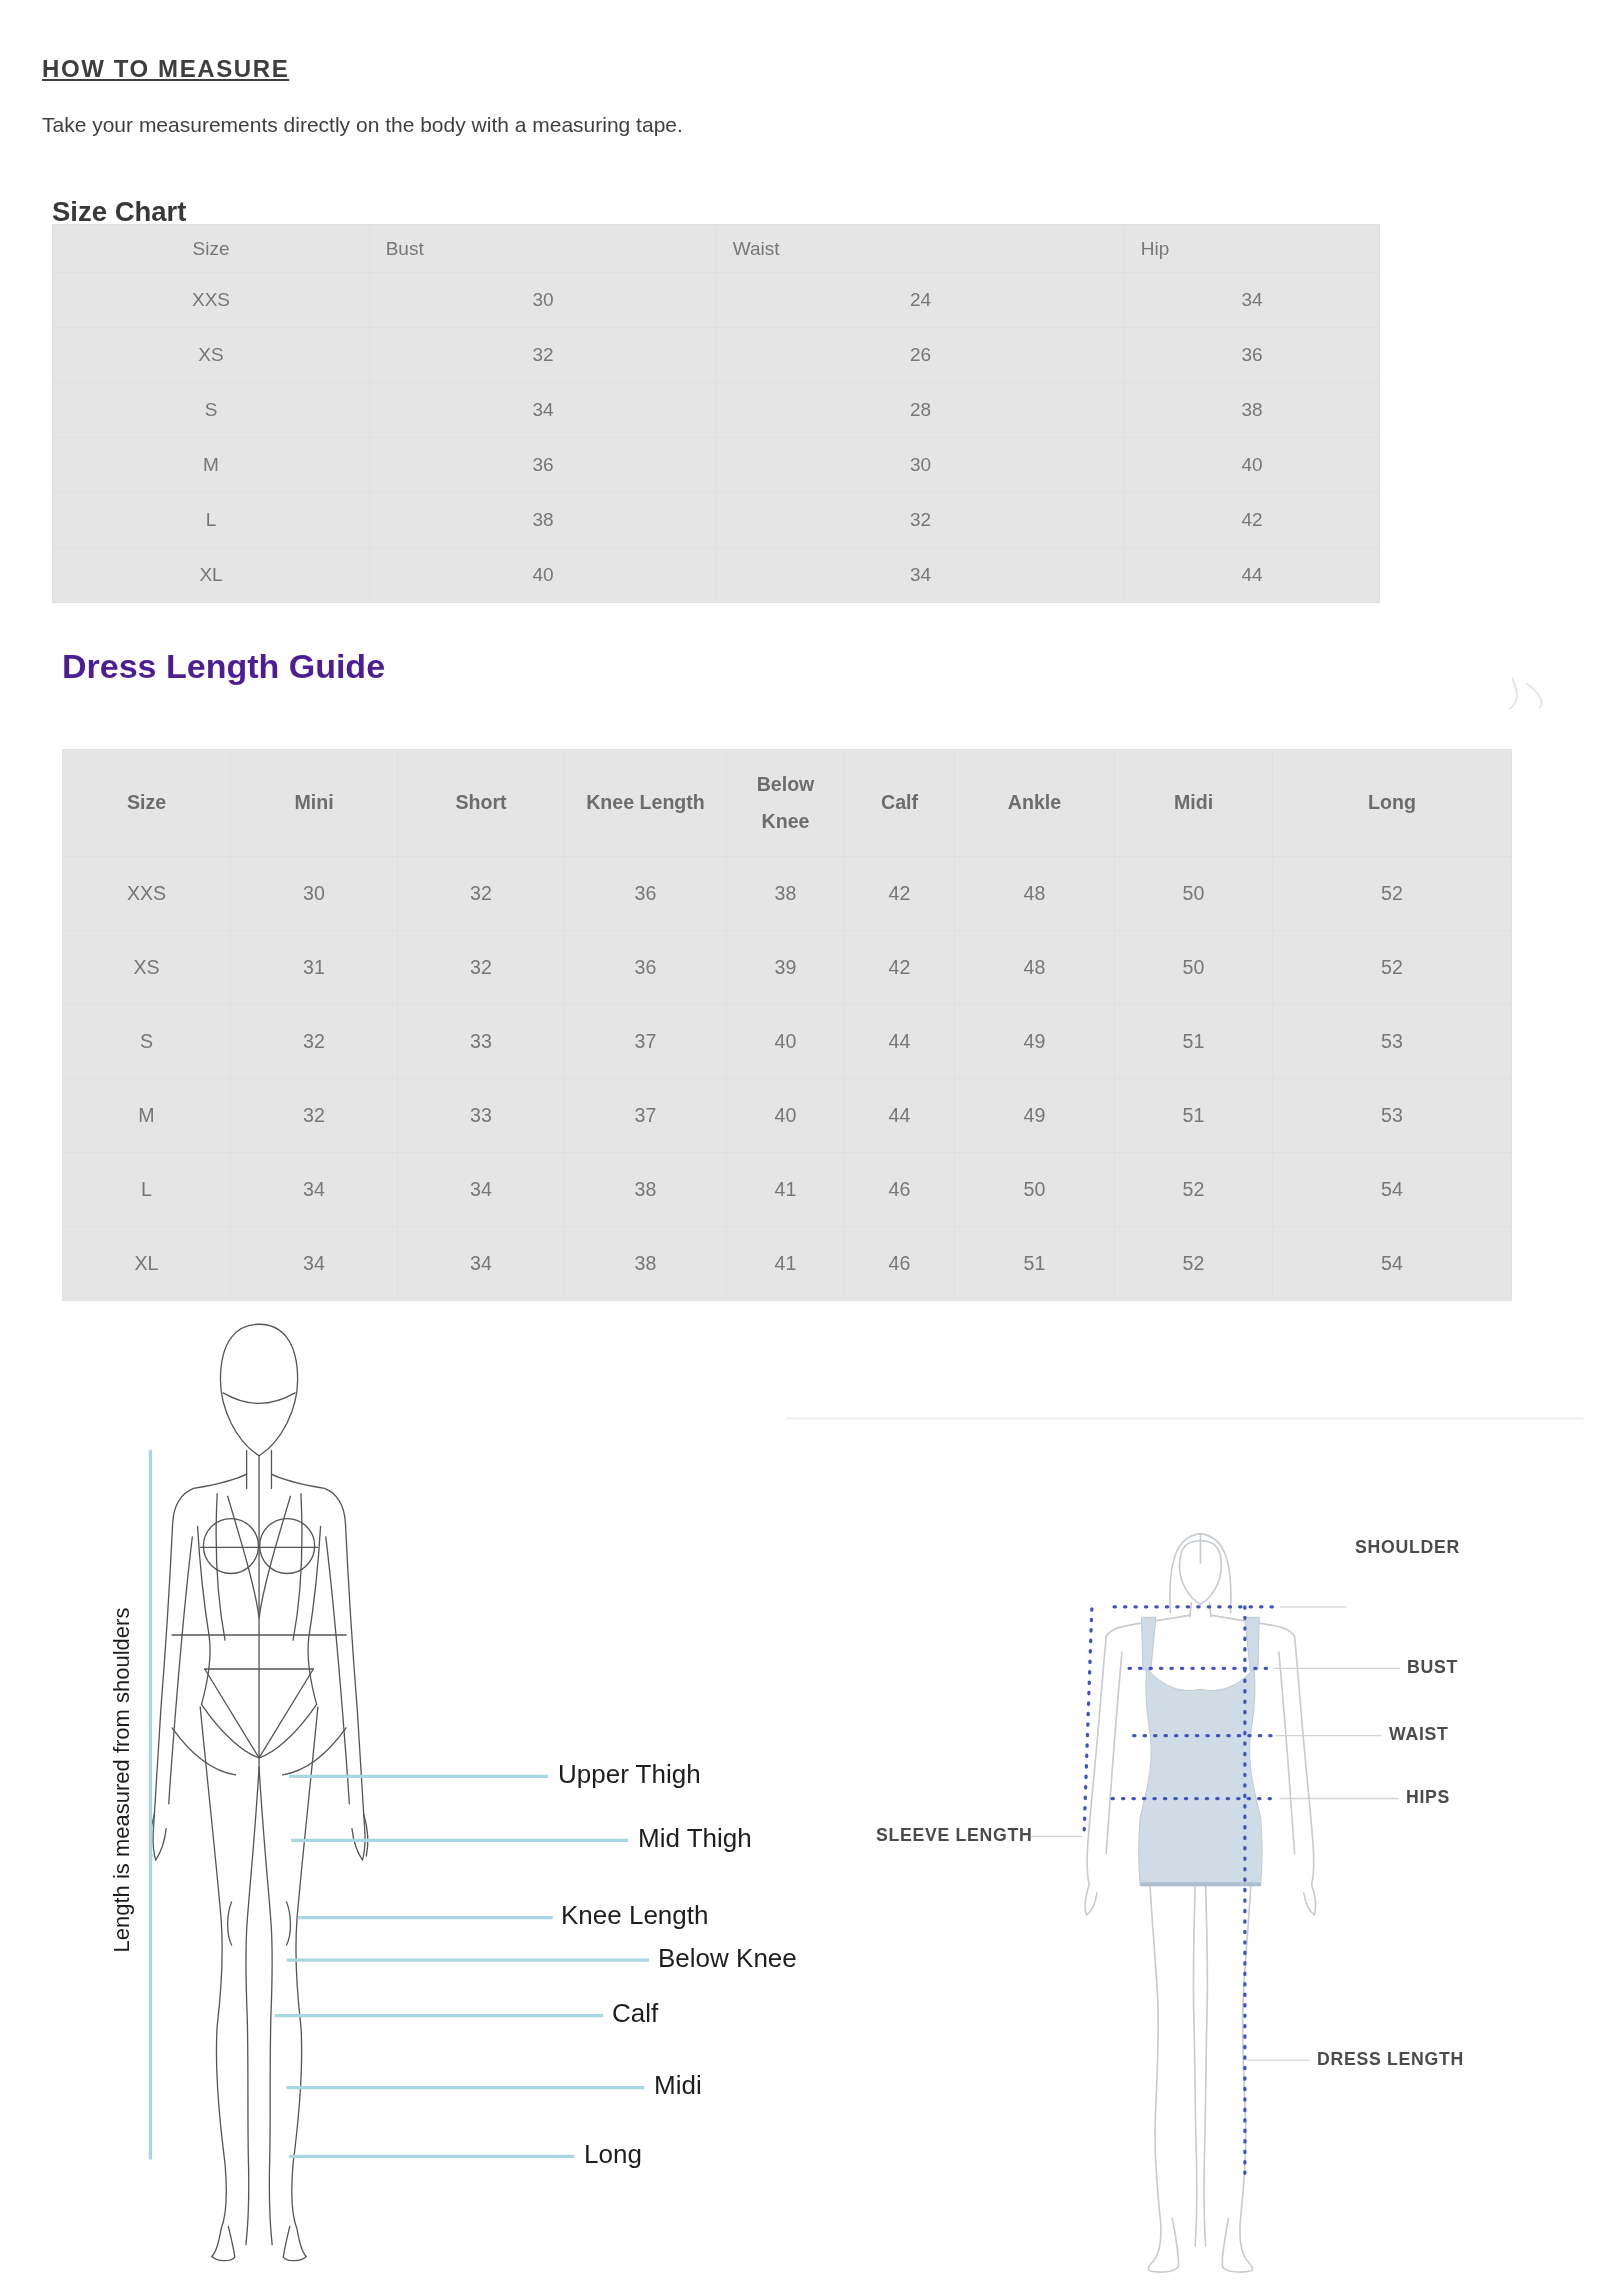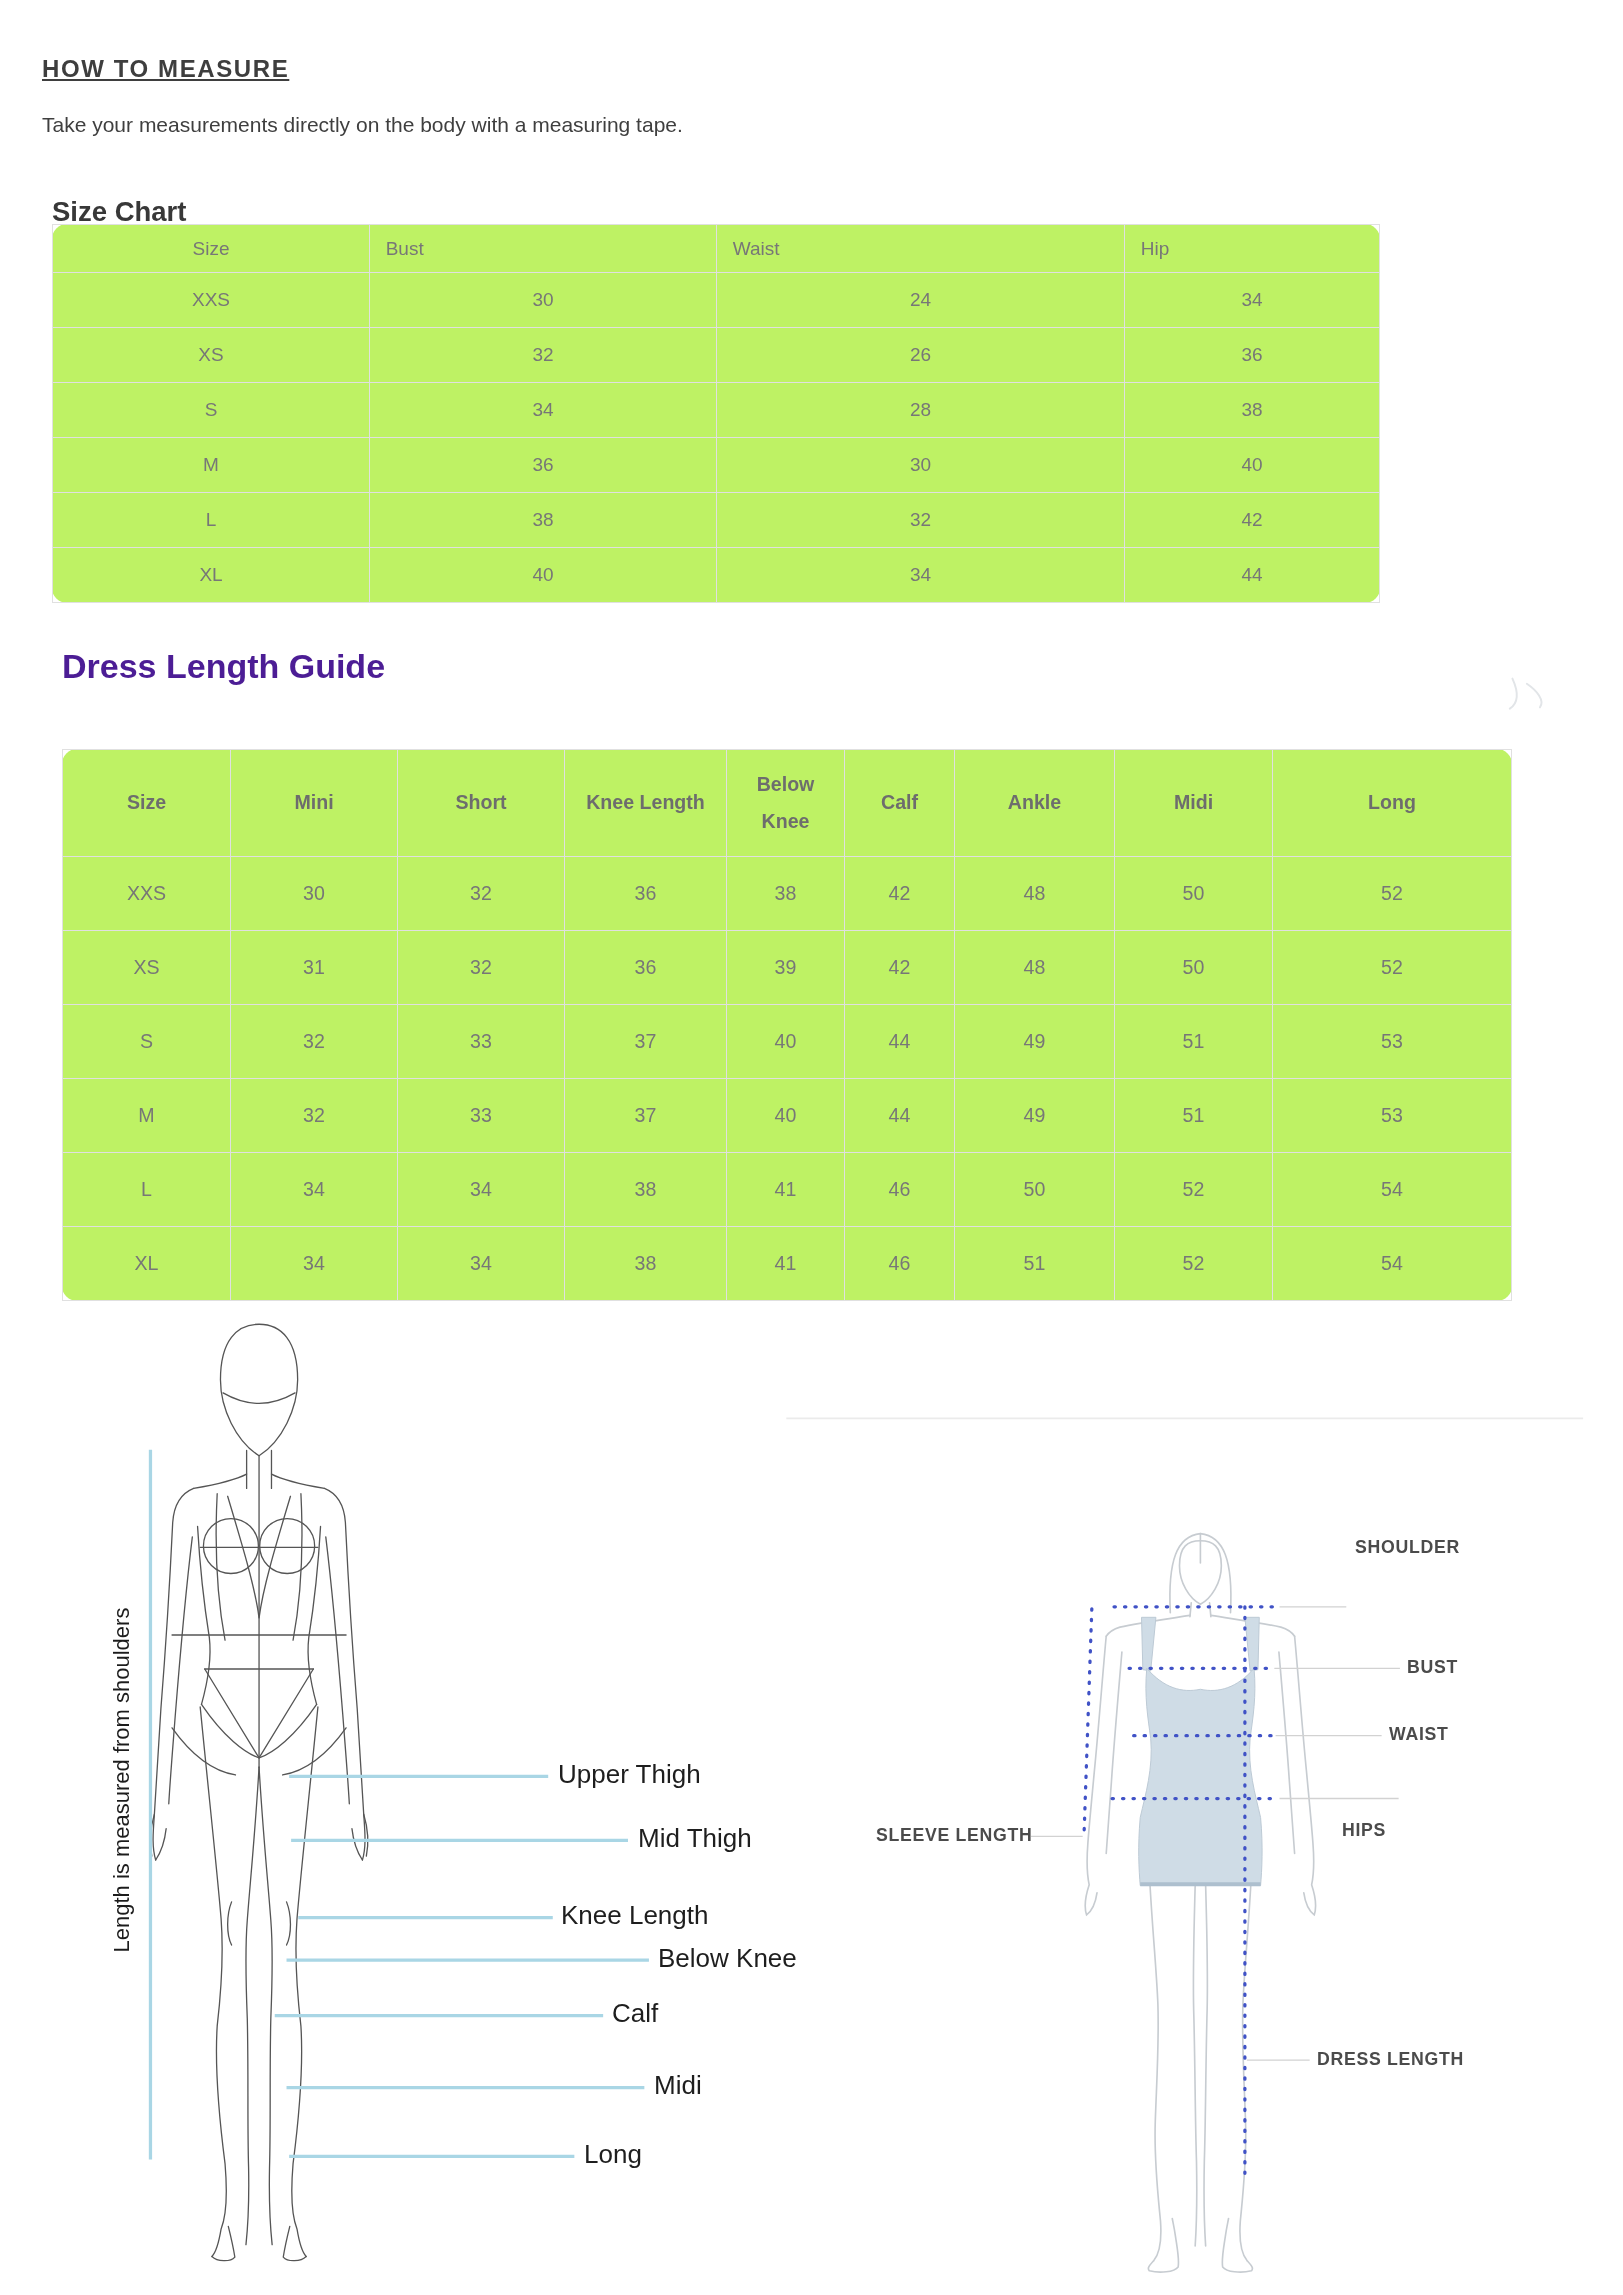--- a/index.html
+++ b/index.html
@@ -6,21 +6,21 @@
   body{width:1623px;height:2295px;position:relative;font-family:"Liberation Sans","DejaVu Sans",sans-serif;overflow:hidden;}
   .abs{position:absolute;}
 
   
   #page-title{left:42px;top:55px;font-size:24px;font-weight:bold;color:#3e3e3e;letter-spacing:1.6px;text-decoration:underline;}
   #page-subtitle{left:42px;top:113px;font-size:21px;font-weight:400;color:#3f3f3f;}
   #size-chart-heading{left:52px;top:196px;font-size:27.5px;font-weight:bold;color:#383838;text-align:center;}
   #dress-length-heading{left:62px;top:647px;font-size:34px;font-weight:bold;color:#4c1d95;}
 
   
-  table{border-collapse:collapse;table-layout:fixed;background:#bef264;border-radius:15px;}
+  table{border-collapse:collapse;table-layout:fixed;background:#e5e5e5;}
   th,td{border:1.3px solid #e0e0e0;color:#777777;font-weight:400;overflow:hidden;}
   #size-chart-table{left:52px;top:224px;width:1328px;}
   #size-chart-table th{height:47px;font-size:19px;text-align:left;padding:0 0 0 15.7px;}
   #size-chart-table th:first-child{text-align:center;padding:0;}
   #size-chart-table td{height:52px;font-size:19px;text-align:center;}
   #size-chart-table col:nth-child(1){width:317px;}
   #size-chart-table col:nth-child(2){width:347px;}
   #size-chart-table col:nth-child(3){width:408px;}
   #size-chart-table col:nth-child(4){width:255px;}
 
@@ -307,17 +307,17 @@
     <div class="left-label" style="left: 561px; top: 1917px;">Knee Length</div>
     <div class="left-label" style="left: 658px; top: 1960px;">Below Knee</div>
     <div class="left-label" style="left: 612px; top: 2015px;">Calf</div>
     <div class="left-label" style="left: 654px; top: 2087px;">Midi</div>
     <div class="left-label" style="left: 584px; top: 2156px;">Long</div>
   </div>
 <div id="right-labels">
     <div class="right-label" style="left: 1355px; top: 1548px;">SHOULDER</div>
     <div class="right-label" style="left: 1407px; top: 1668px;">BUST</div>
     <div class="right-label" style="left: 1389px; top: 1735px;">WAIST</div>
-    <div class="right-label" style="left: 1342px; top: 1798px; margin-top: 33px;">HIPS</div>
+    <div class="right-label" style="left: 1406px; top: 1798px;">HIPS</div>
     <div class="right-label" style="left: 876px; top: 1836px; text-align: right;">SLEEVE LENGTH</div>
     <div class="right-label" style="left: 1317px; top: 2060px; text-align: center;">DRESS LENGTH</div>
   </div>
 
 
 </body></html>

